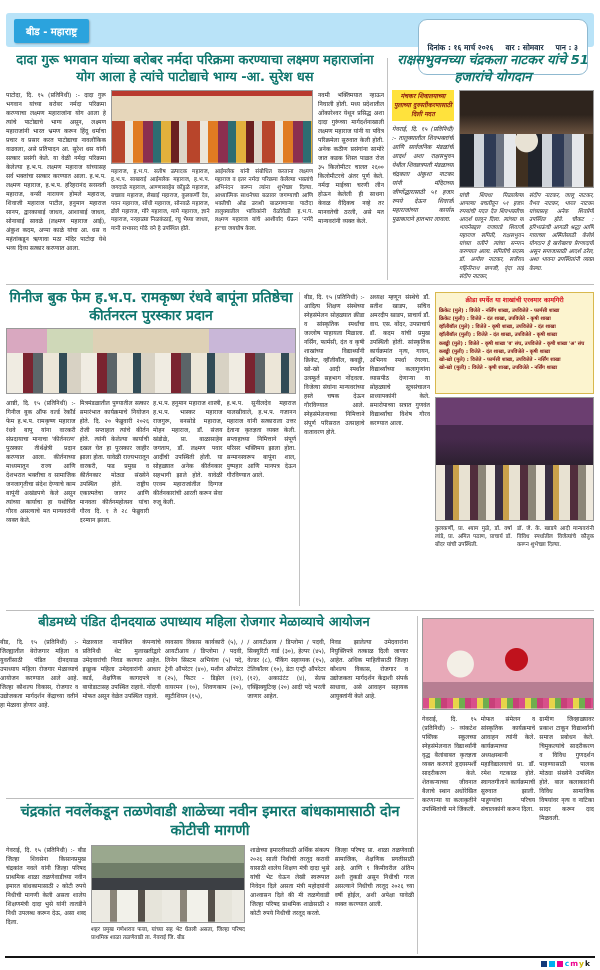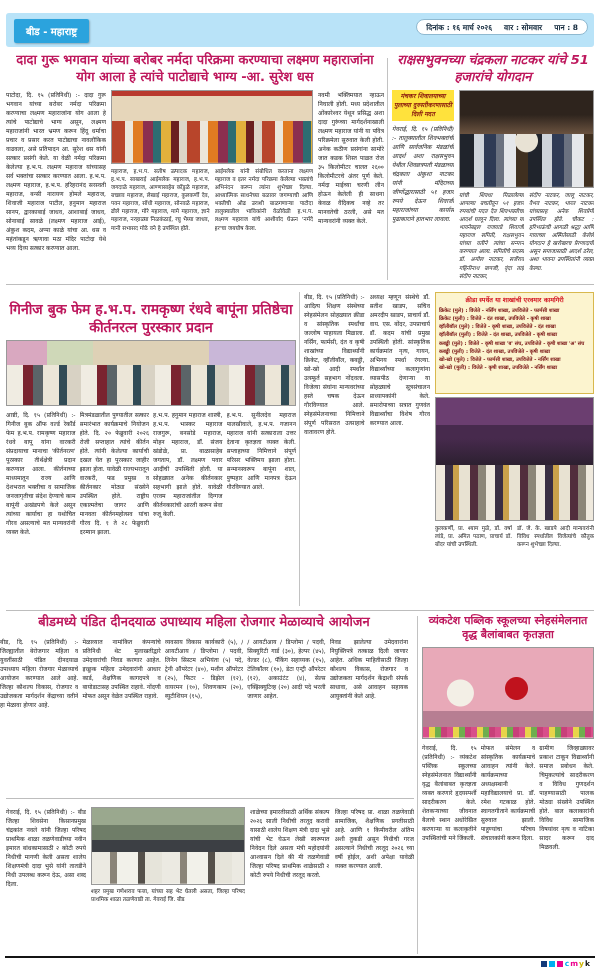--- a/index.html
+++ b/index.html
@@ -6,24 +6,24 @@
   .page{position:relative;width:600px;height:970px;background:#fff;overflow:hidden;
         font-family:"DejaVu Sans",sans-serif;}
   
   .band{position:absolute;left:6px;right:6px;top:13px;height:34px;background:#b9e3f8;border-radius:3px;}
   .region{position:absolute;left:14px;top:19px;background:#2ba3dd;color:#fff;font-weight:bold;
           font-size:10px;padding:5px 12px;border-radius:2px;box-shadow:1px 1px 2px rgba(0,0,0,.25);}
   .brand{position:absolute;left:50%;transform:translateX(-50%);top:17px;background:#fff;
          border:2px solid #e03c31;color:#e03c31;font-weight:bold;font-size:13px;
          padding:3px 16px;border-radius:15px;}
   .dateline{position:absolute;right:12px;top:19px;background:#fff;border:1px solid #8fb9d0;
-            border-radius:9px;font-size:7.5px;color:#13293d;padding:2px 9px;display:flex;gap:12px;
+            border-radius:9px;font-size:7.5px;color:#13293d;padding:22px 9px;display:flex;gap:12px;
             font-weight:bold;white-space:nowrap;}
   
-  .hl{font-weight:bold;color:#be185d;text-align:center;line-height:1.3;}
+  .hl{font-weight:bold;color:#0f766e;text-align:center;line-height:1.3;}
   .bt{font-size:6px;line-height:1.5;color:#222;text-align:justify;overflow:hidden;}
   .cap{font-size:5.6px;line-height:1.45;color:#222;text-align:justify;overflow:hidden;}
   .vline{position:absolute;width:1px;background:#c2c2c2;}
   .hline{position:absolute;height:1px;background:#bdbdbd;}
   .photo{border:1px solid #999;background-repeat:no-repeat;}
   
   #artA{position:absolute;left:6px;top:52px;width:378px;}
   .hl-a{font-size:13px;}
   .a-body{display:flex;gap:5px;margin-top:4px;height:190px;}
   .a-c1{width:100px;}
@@ -46,21 +46,21 @@
   .b-right{flex:1;display:flex;flex-direction:column;}
   .photoB{height:134px;
     background-image:
       linear-gradient(180deg,#2e241d 0 55%,#6b5340 100%),
       radial-gradient(circle at 50% 52%,#e8e2d4 0 11px,rgba(0,0,0,0) 12px),
       repeating-linear-gradient(90deg,#20242c 0 14px,#cfd4da 14px 24px,#2f3b55 24px 36px,#6b7280 36px 44px,#e5e7ea 44px 56px,#403020 56px 68px);
     background-size:100% 45%,100% 100%,100% 78%;background-position:top,center,bottom;}
   .b-caps{display:flex;gap:5px;margin-top:3px;flex:1;}
   .b-cap{flex:1;}
   
-  #artC{position:absolute;left:6px;top:300px;width:290px;}
+  #artC{position:absolute;left:6px;top:288px;width:290px;}
   .hl-c{font-size:14px;}
   .photoC{height:64px;margin-top:4px;
     background-image:
       linear-gradient(90deg,#d9a8c0 0 14%,#cfd8b8 14% 30%,#ded1b6 30% 70%,#c9b7d8 70% 100%),
       radial-gradient(circle at 20% 28%,#e8821e 0 4px,rgba(0,0,0,0) 5px),
       radial-gradient(circle at 62% 24%,#e8821e 0 4px,rgba(0,0,0,0) 5px),
       radial-gradient(circle at 84% 30%,#d4691a 0 4px,rgba(0,0,0,0) 5px),
       repeating-linear-gradient(90deg,#f0ece2 0 16px,#7a2430 16px 26px,#5b6468 26px 36px,#ece6d8 36px 52px,#314b56 52px 60px,#d8d2c4 60px 74px);
     background-size:100% 38%,100% 100%,100% 100%,100% 100%,100% 80%;
     background-position:top,center,center,center,bottom;}
@@ -125,21 +125,21 @@
 </head>
 <body>
 
 <div class="page">
 
   <div class="band"></div>
   <div class="region">बीड - महाराष्ट्र</div>
   <div class="dateline">
     <span>दिनांक : १६ मार्च २०२६</span>
     <span>वार : सोमवार</span>
-    <span>पान : 8</span>
+    <span>पान : ३</span>
   </div>
 
   <div id="artA">
     <div class="hl hl-a">दादा गुरू भगवान यांच्या बरोबर नर्मदा परिक्रमा करण्याचा लक्ष्मण महाराजांना योग आला हे त्यांचे पाटोद्याचे भाग्य -आ. सुरेश धस</div>
     <div class="a-body">
       <div class="bt a-c1">पाटोदा, दि. १५ (प्रतिनिधी) :- दादा गुरू भगवान यांच्या बरोबर नर्मदा परिक्रमा करण्याचा लक्ष्मण महाराजांना योग आला हे त्यांचे पाटोद्याचे भाग्य असून, लक्ष्मण महाराजांनी भारत भ्रमण करून हिंदू धर्माचा प्रचार व प्रसार करत पाटोद्याचा नावलौकिक वाढवला, असे प्रतिपादन आ. सुरेश धस यांनी सत्कार प्रसंगी केले. या वेळी नर्मदा परिक्रमा केलेल्या ह.भ.प. लक्ष्मण महाराज यांच्यासह सर्व भक्तांचा सत्कार करण्यात आला. ह.भ.प. लक्ष्मण महाराज, ह.भ.प. हरिहरानंद सरस्वती महाराज, बन्सी नारायण होमले महाराज, शिवाजी महाराज पाटील, हनुमान महाराज सानप, द्वारकाबाई जाधव, आशाबाई जाधव, सोनाबाई सावळे (लक्ष्मण महाराज आई), अंकुश कदम, अप्पा काळे यांचा आ. धस व महंतांकडून ऋणावा मठा मंदिर पाटोदा येथे भव्य दिव्य सत्कार करण्यात आला.</div>
       <div class="a-mid">
         <div class="photo photoA"></div>
         <div class="a-caps">
           <div class="cap a-cap">महाराज, ह.भ.प. सतीष उत्पादक महाराज, ह.भ.प. साखराई आईमलेक महाराज, ह.भ.प. जगदाळे महाराज, आण्णासाहेब कोंडुळे महाराज, बच्छाव महाराज, लेखाई महाराज, कुलकर्णी देव, पवन महाराज, सोंधी महाराज, सोनवळे महाराज, ढोले महाराज, मोरे महाराज, मामे महाराज, ज्ञाने महाराज, नरहाळ्या निळकंठाई, रघु भैय्या जाधव, मानी सभासद मोठे वने हे उपस्थित होते.</div>
@@ -217,32 +217,32 @@
       <div class="bt">बीड, दि. १५ (प्रतिनिधी) :- जिल्ह्यातील बेरोजगार महिला व युवतींसाठी पंडित दीनदयाळ उपाध्याय महिला रोजगार मेळाव्याचे आयोजन करण्यात आले आहे. जिल्हा कौशल्य विकास, रोजगार व उद्योजकता मार्गदर्शन केंद्राच्या वतीने हा मेळावा होणार आहे.</div>
       <div class="bt">मेळाव्यात नामांकित कंपन्यांचे प्रतिनिधी थेट मुलाखतीद्वारे उमेदवारांची निवड करणार आहेत. इच्छुक महिला उमेदवारांनी आधार कार्ड, शैक्षणिक कागदपत्रे व बायोडाटासह उपस्थित राहावे. नोंदणी मोफत असून वेळेत उपस्थित राहावे.</div>
       <div class="bt">व्यवसाय विकास कार्यकारी (५), / आयटीआय / डिप्लोमा / पदवी, लिनेन सिस्टम अभियंता (५) पदे, ट्रेनी ऑपरेटर (४०), मशीन ऑपरेटर (२५), फिटर - डिझेल (१२), वायरमन (१०), शिवणकाम (२०), ब्युटीशियन (१५),</div>
       <div class="bt">/ आयटीआय / डिप्लोमा / पदवी, सिक्युरिटी गार्ड (३०), हेल्पर (४५), वेल्डर (८), पॅकिंग सहाय्यक (१५), टेलिकॉलर (१०), डेटा एन्ट्री ऑपरेटर (१२), अकाउंटंट (४), सेल्स एक्झिक्युटिव्ह (२०) आदी पदे भरली जाणार आहेत.</div>
       <div class="bt">निवड झालेल्या उमेदवारांना नियुक्तिपत्रे तत्काळ दिली जाणार आहेत. अधिक माहितीसाठी जिल्हा कौशल्य विकास, रोजगार व उद्योजकता मार्गदर्शन केंद्राशी संपर्क साधावा, असे आवाहन सहायक आयुक्तांनी केले आहे.</div>
     </div>
   </div>
   <div class="vline" style="left:417px;top:616px;height:338px;"></div>
 
   <div id="artF">
-    <div class="hl hl-f">व्यंकटेश पब्लिक स्कूलच्या स्नेहसंमेलनात वृद्ध बैलांबाबत कृतज्ञता</div>
     <div class="photo photoF"></div>
     <div class="f-cols">
       <div class="bt">गेवराई, दि. १५ (प्रतिनिधी) :- व्यंकटेश पब्लिक स्कूलच्या स्नेहसंमेलनात विद्यार्थ्यांनी वृद्ध बैलांबाबत कृतज्ञता व्यक्त करणारे हृदयस्पर्शी सादरीकरण केले. शेतकऱ्याच्या जीवनात बैलाचे स्थान अधोरेखित करणाऱ्या या कलाकृतीने उपस्थितांची मने जिंकली.</div>
       <div class="bt">मोफत संमेलन व सांस्कृतिक कार्यक्रमाचे आवाहन त्यांनी केले. कार्यक्रमाच्या अध्यक्षस्थानी महाविद्यालयाचे प्रा. डॉ. रमेश गटकाळ होते. स्वागतगीताने कार्यक्रमाची सुरुवात झाली. पाहुण्यांचा परिचय संचालकांनी करून दिला.</div>
       <div class="bt">ग्रामीण जिव्हाळ्यावर प्रकाश टाकून विद्यार्थ्यांनी समाज प्रबोधन केले. चिमुकल्यांचे सादरीकरण व विविध गुणदर्शन पाहण्यासाठी पालक मोठ्या संख्येने उपस्थित होते. बाल कलाकारांनी विविध सामाजिक विषयांवर नृत्य व नाटिका सादर करून दाद मिळवली.</div>
     </div>
   </div>
 
   <div class="hline" style="left:6px;width:408px;top:798px;"></div>
 
   <div id="artG">
+    <div class="hl hl-g">चंद्रकांत नवलेंकडून तळणेवाडी शाळेच्या नवीन इमारत बांधकामासाठी दोन कोटीची मागणी</div>
     <div class="g-body">
       <div class="bt g-c1">गेवराई, दि. १५ (प्रतिनिधी) :- बीड जिल्हा शिवसेना किसानप्रमुख चंद्रकांत नवले यांनी जिल्हा परिषद प्राथमिक शाळा तळणेवाडीच्या नवीन इमारत बांधकामासाठी २ कोटी रुपये निधीची मागणी केली असता शालेय शिक्षणमंत्री दादा भुसे यांनी तातडीने निधी उपलब्ध करून देऊ, असा शब्द दिला.</div>
       <div class="g-mid">
         <div class="photo photoG"></div>
         <div class="cap g-cap">शहर प्रमुख गणेशराव फत्ता, यांच्या सह भेट घेतली असता, जिल्हा परिषद प्राथमिक शाळा तळणेवाडी ता. गेवराई जि. बीड</div>
       </div>
       <div class="bt g-c3">शाळेच्या इमारतीसाठी अर्थिक संकल्प २०२६ साली निधीची तरतूद करावी यासाठी शालेय शिक्षण मंत्री दादा भुसे यांची भेट घेऊन लेखी स्वरूपात निवेदन दिले असता मंत्री महोदयांनी आश्वासन दिले की मी तळणेवाडी जिल्हा परिषद प्राथमिक शाळेसाठी २ कोटी रुपये निधीची तरतूद करतो.</div>
       <div class="bt g-c4">जिल्हा परिषद प्रा. शाळा तळणेवाडी सामाजिक, शैक्षणिक प्रगतीसाठी आहे. आणि १ किमीवरील अंतिम अशी तुकडी असून निधीची गरज असल्याने निधीची तरतूद २०२६ च्या वर्षी होईल, अशी अपेक्षा यावेळी व्यक्त करण्यात आली.</div>
     </div>
   </div>

